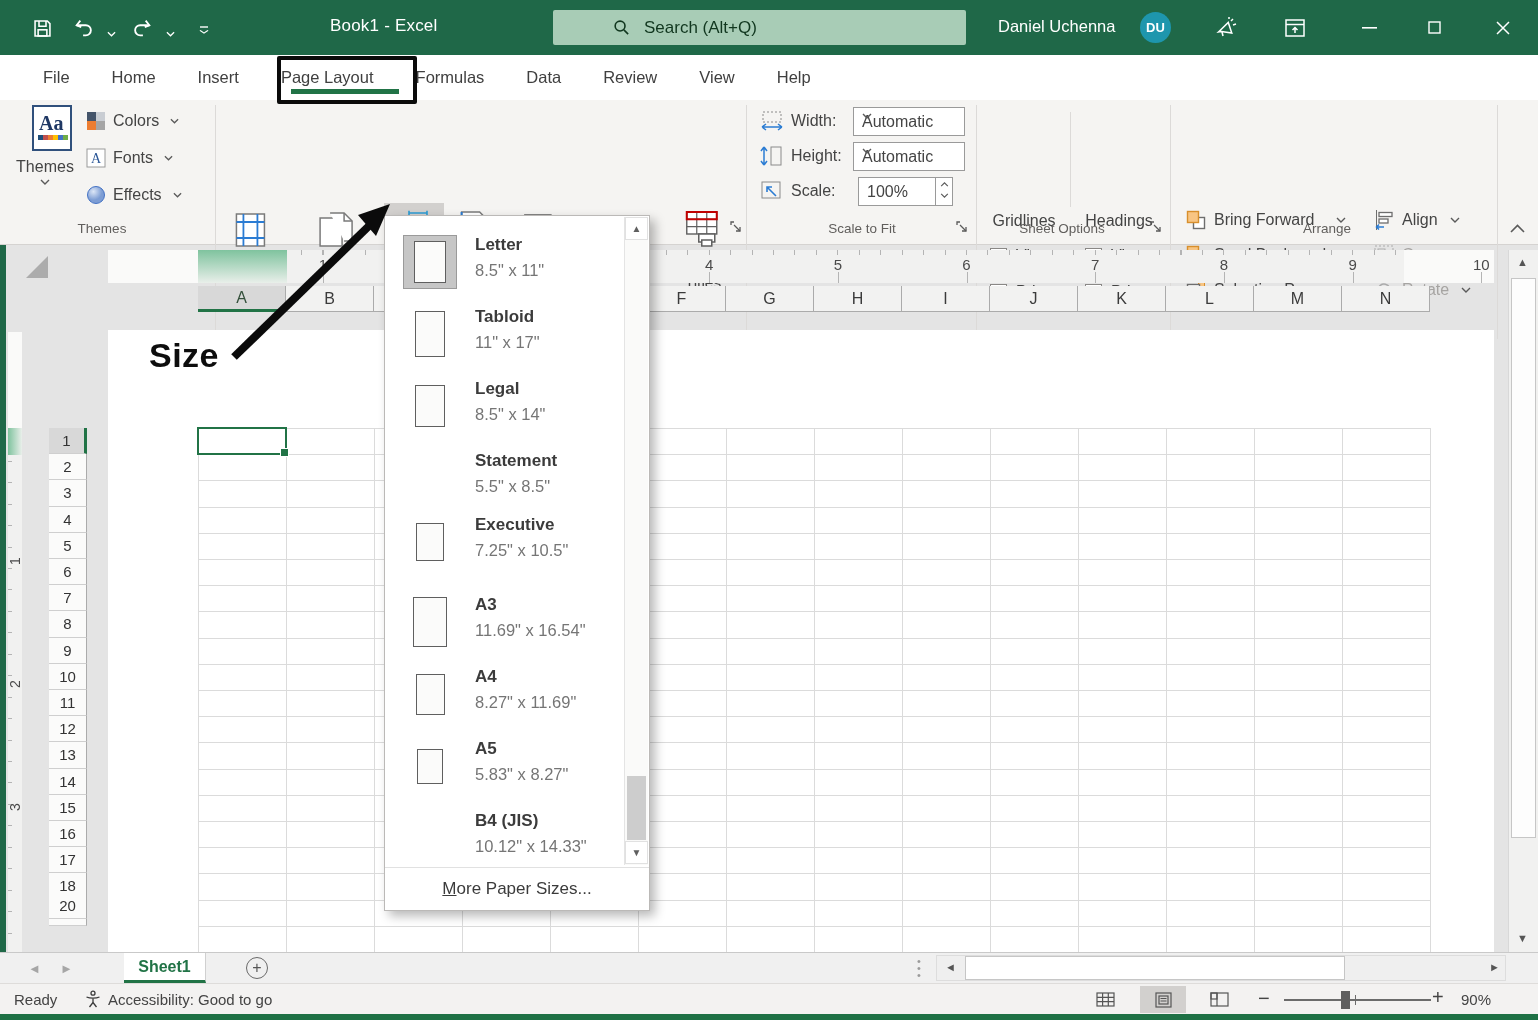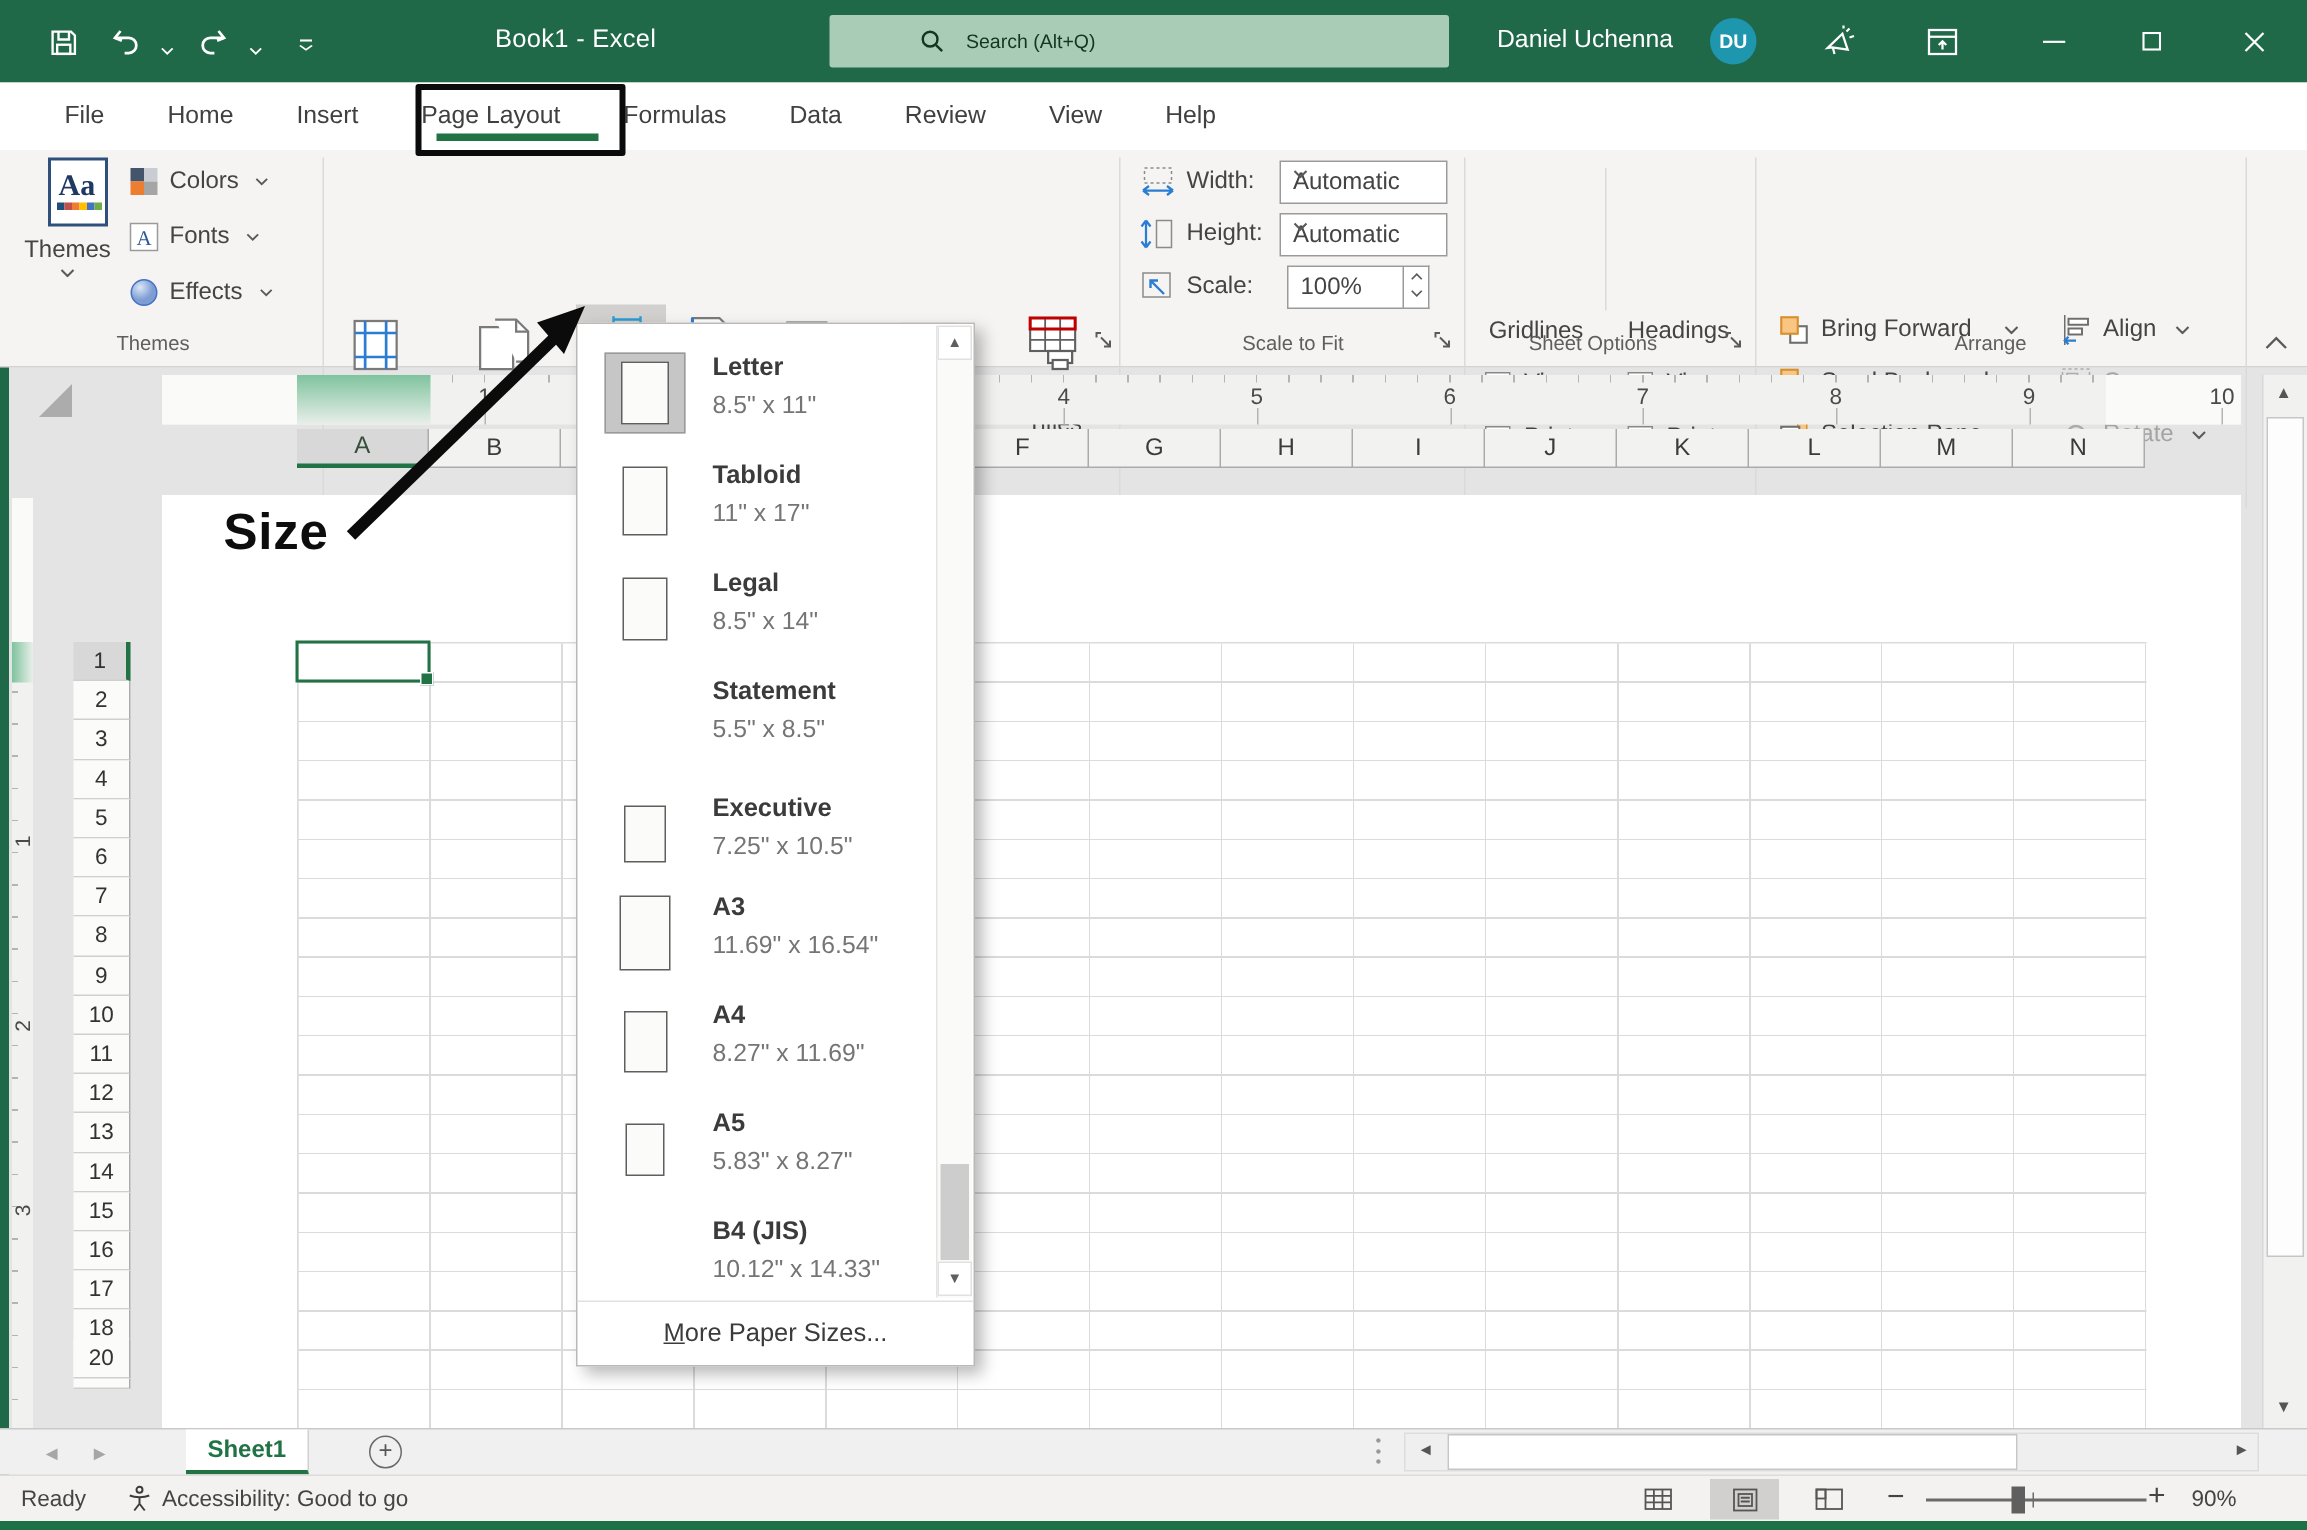--- a/index.html
+++ b/index.html
@@ -5,21 +5,21 @@
   html,body{margin:0;padding:0;background:#c9c9c9;}
   #screen{position:relative;width:1538px;height:1020px;overflow:hidden;
     font-family:"Liberation Sans",sans-serif;background:#E4E4E4;
     -webkit-font-smoothing:antialiased;}
   .abs{position:absolute;}
   
   #titlebar{left:0;top:0;width:1538px;height:55px;background:#1F6848;color:#fff;}
   .tb-ic{position:absolute;top:16px;width:24px;height:24px;display:flex;align-items:center;justify-content:center;}
   #tb-title{left:330px;top:16px;font-size:17px;letter-spacing:.2px;}
   #searchbox{left:553px;top:10px;width:413px;height:35px;background:#A8CCB6;border-radius:2px;
-    display:flex;align-items:center;color:#11371F;font-size:13px;}
+    display:flex;align-items:center;color:#11371F;font-size:17px;}
   #searchbox .glyph{margin:0 14px 0 60px;display:flex;}
   #tb-user{left:998px;top:17px;font-size:16.5px;}
   #tb-avatar{left:1140px;top:12px;width:31px;height:31px;border-radius:50%;background:#1E96AD;
     display:flex;align-items:center;justify-content:center;font-size:13px;font-weight:bold;}
   .win-btn{position:absolute;top:0;height:55px;width:62px;display:flex;align-items:center;justify-content:center;}
   
   #tabrow{left:0;top:55px;width:1538px;height:45px;background:#FFFFFF;}
   #tabs{position:absolute;left:0;top:0;height:45px;display:flex;align-items:center;padding-left:22px;}
   .tab{padding:0 21px;font-size:16.5px;color:#404040;height:45px;display:flex;align-items:center;}
   #pl-frame{left:277px;top:56px;width:132px;height:40px;border:4px solid #0b0b0b;border-radius:2px;z-index:30;}
@@ -706,21 +706,21 @@
             <div class="pg" style="width: 30px; height: 42px;"></div>
           </div>
           <div class="nm">Legal</div>
           <div class="dm">8.5" x 14"</div>
         </div>
         <div class="mi" style="top: 226px;">
           <div class="icwrap"></div>
           <div class="nm">Statement</div>
           <div class="dm">5.5" x 8.5"</div>
         </div>
-        <div class="mi" style="top: 304px;">
+        <div class="mi" style="top: 290px;">
           <div class="icwrap">
             <div class="pg" style="width: 28px; height: 38px;"></div>
           </div>
           <div class="nm">Executive</div>
           <div class="dm">7.25" x 10.5"</div>
         </div>
         <div class="mi" style="top: 370px;">
           <div class="icwrap">
             <div class="pg" style="width: 34px; height: 50px;"></div>
           </div>

